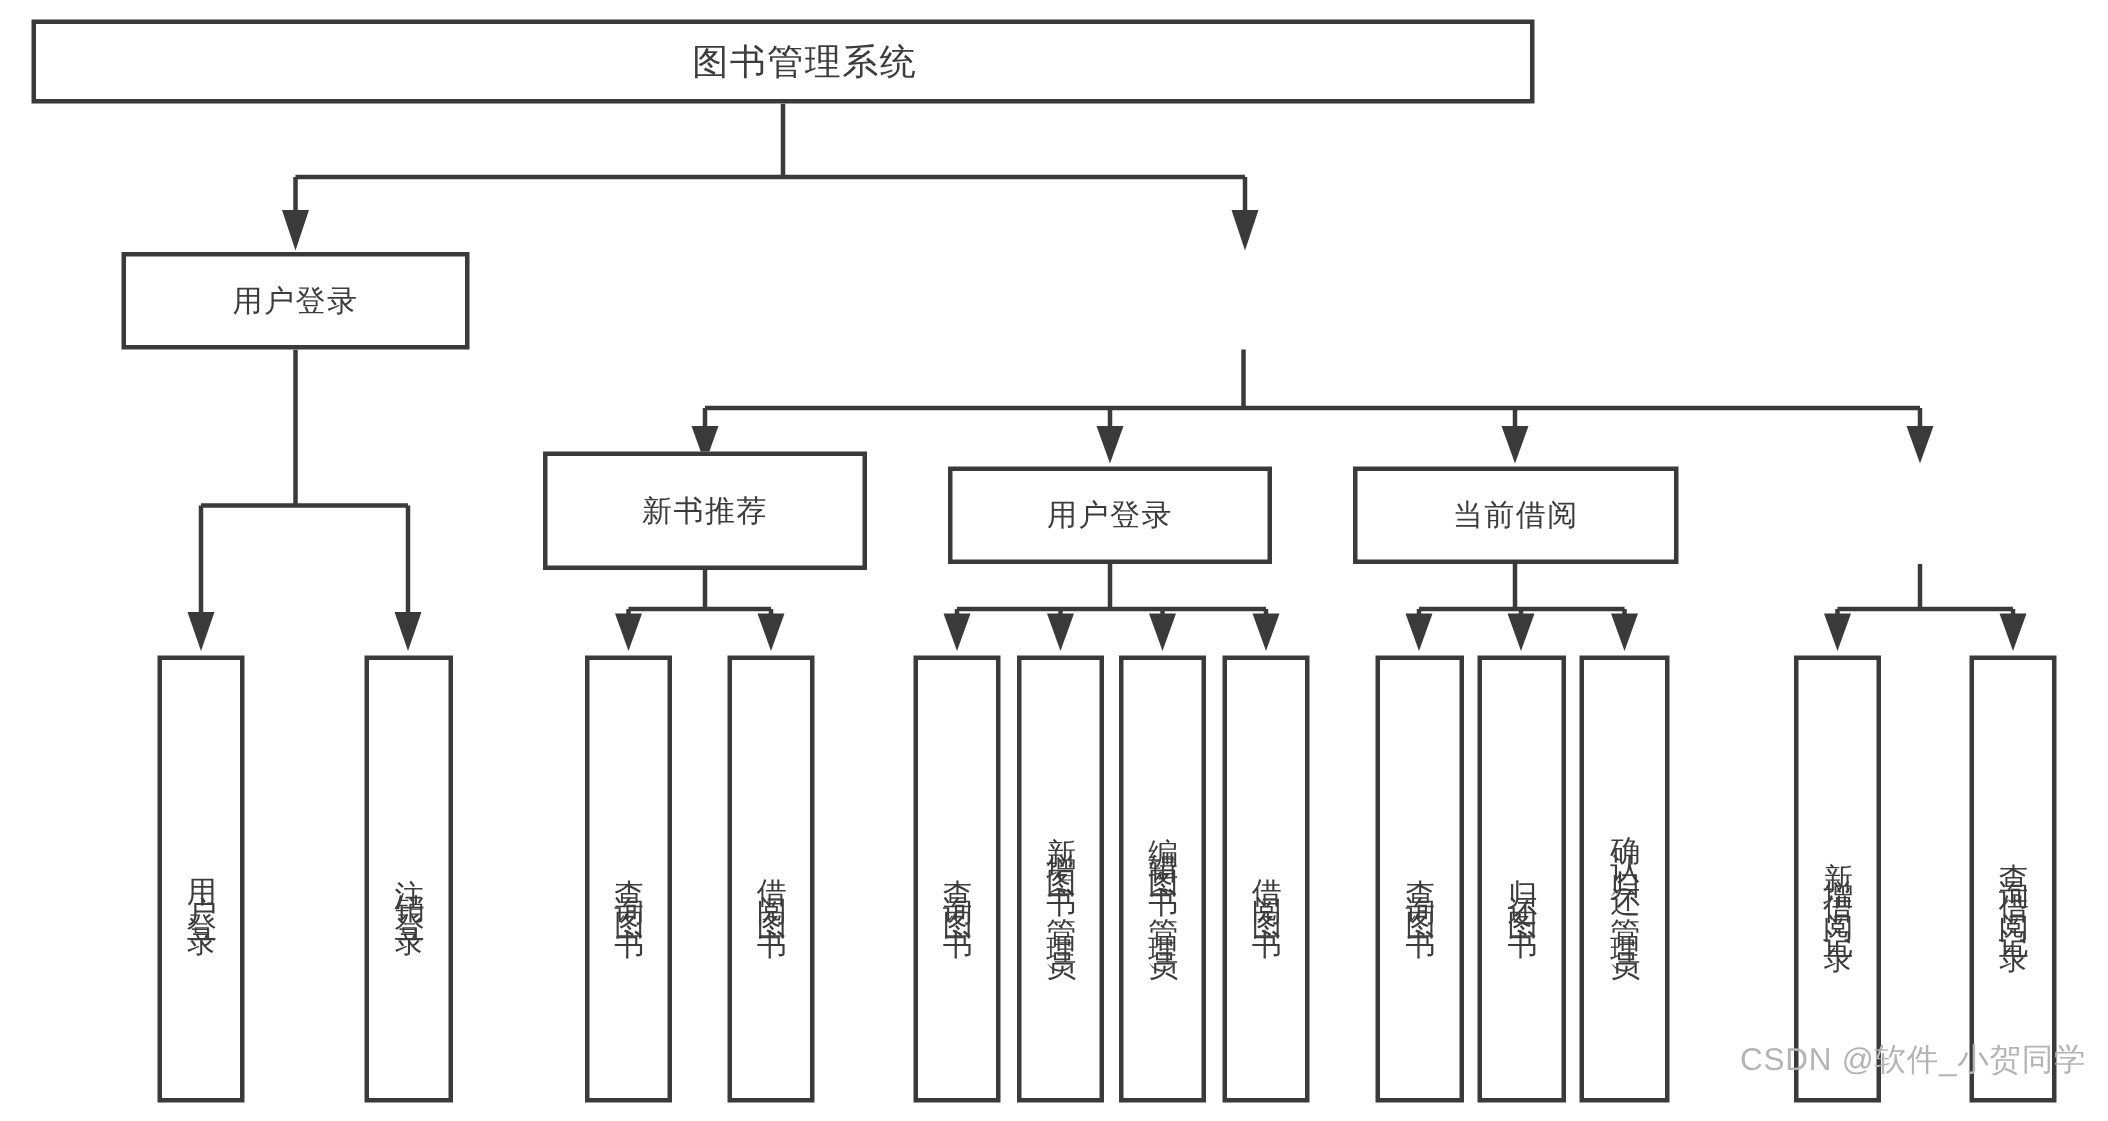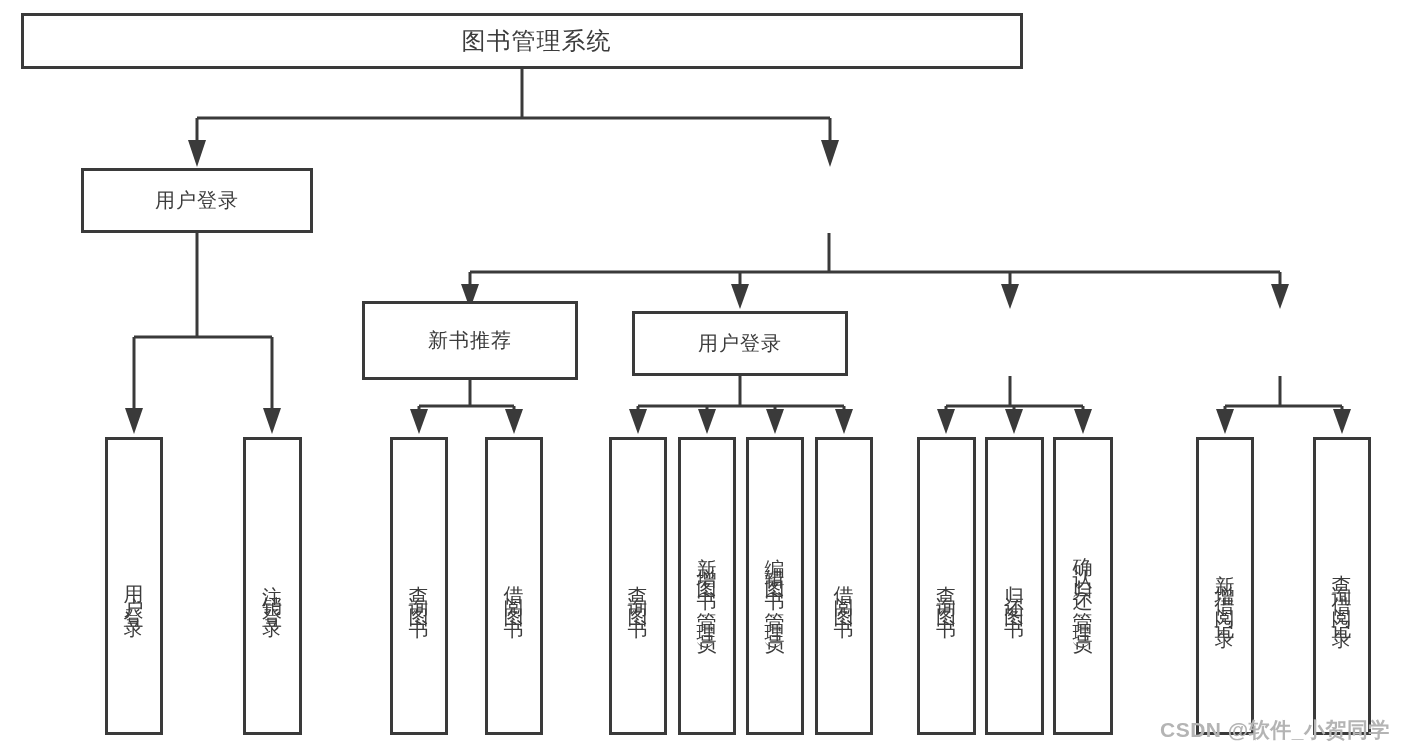--- a/index.html
+++ b/index.html
@@ -36,27 +36,26 @@
     text-orientation:mixed;
     font-size:20px;
     letter-spacing:11px;
     line-height:1;
     padding-top:11px; 
     color:var(--text);
     white-space:nowrap;
   }
   .watermark{
     position:absolute;
-    left:1160px;top:716px;
+    left:1160px;top:692px;
     font-size:21px;
     color:var(--wm);
     letter-spacing:0.5px;
     z-index:3;
     white-space:nowrap;
-    font-weight:bold;
   }
 </style>
 </head>
 <body>
 
 <div class="canvas">
 
   <svg class="connectors" width="1405" height="747" viewBox="0 0 1405 747">
 
     <g>
@@ -140,20 +139,23 @@
   <div class="box h" style="left:81px;top:168px;width:232px;height:65px">
     <span>用户登录</span>
   </div>
 
   <div class="box h" style="left:362px;top:301px;width:216px;height:79px">
     <span>新书推荐</span>
   </div>
   <div class="box h" style="left:632px;top:311px;width:216px;height:65px">
     <span>用户登录</span>
   </div>
+  <div class="box h" style="left:902px;top:311px;width:217px;height:65px">
+    <span>当前借阅</span>
+  </div>
 
   <div class="box leaf" style="left:105px;top:437px;width:58px;height:298px">
     <span class="leaf-label">用户登录</span>
   </div>
   <div class="box leaf" style="left:243px;top:437px;width:59px;height:298px">
     <span class="leaf-label">注销登录</span>
   </div>
 
   <div class="box leaf" style="left:390px;top:437px;width:58px;height:298px">
     <span class="leaf-label">查询图书</span>

